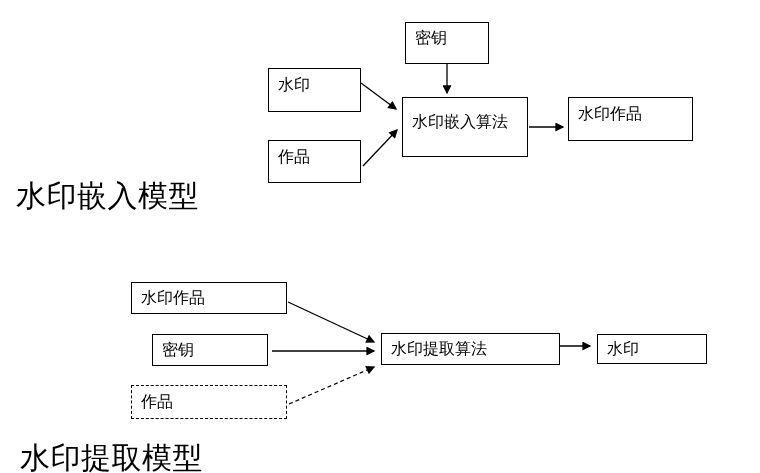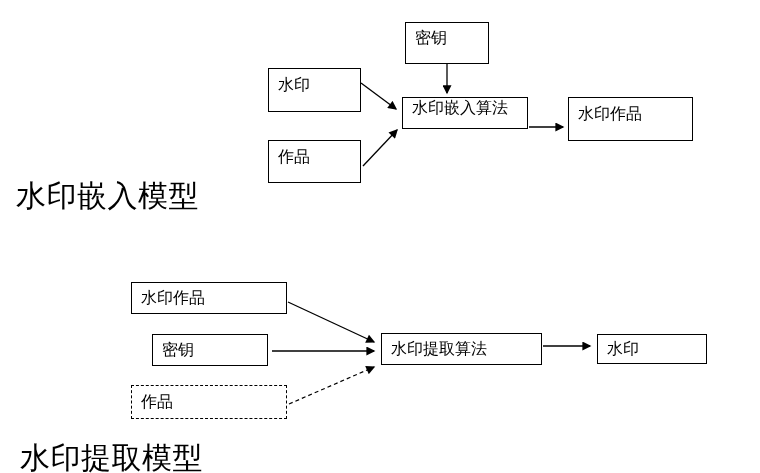--- a/index.html
+++ b/index.html
@@ -62,38 +62,38 @@
 
   <div class="node tall" style="left:405px;top:22px;width:84px;height:42px;">
     <span>密钥</span>
   </div>
   <div class="node tall" style="left:268px;top:68px;width:93px;height:44px;">
     <span>水印</span>
   </div>
   <div class="node tall" style="left:268px;top:140px;width:93px;height:43px;">
     <span>作品</span>
   </div>
-  <div class="node tall" style="left:402px;top:97px;width:126px;height:32px;">
+  <div class="node tall" style="left:402px;top:97px;width:126px;height:60px;">
     <span>水印嵌入算法</span>
   </div>
   <div class="node tall" style="left:568px;top:97px;width:125px;height:44px;">
     <span>水印作品</span>
   </div>
   <div class="model-title" style="left:16px;top:176px;">水印嵌入模型</div>
 
   <div class="node" style="left:131px;top:282px;width:156px;height:32px;">
     <span>水印作品</span>
   </div>
   <div class="node" style="left:152px;top:334px;width:116px;height:32px;">
     <span>密钥</span>
   </div>
   <div class="node dashed" style="left:131px;top:385px;width:156px;height:34px;">
     <span>作品</span>
   </div>
-  <div class="node" style="left:381px;top:333px;width:161px;height:32px;">
+  <div class="node" style="left:381px;top:333px;width:179px;height:32px;">
     <span>水印提取算法</span>
   </div>
   <div class="node" style="left:597px;top:334px;width:110px;height:30px;">
     <span>水印</span>
   </div>
   <div class="model-title" style="left:20px;top:438px;">水印提取模型</div>
 
 </div>
 
 </body></html>

